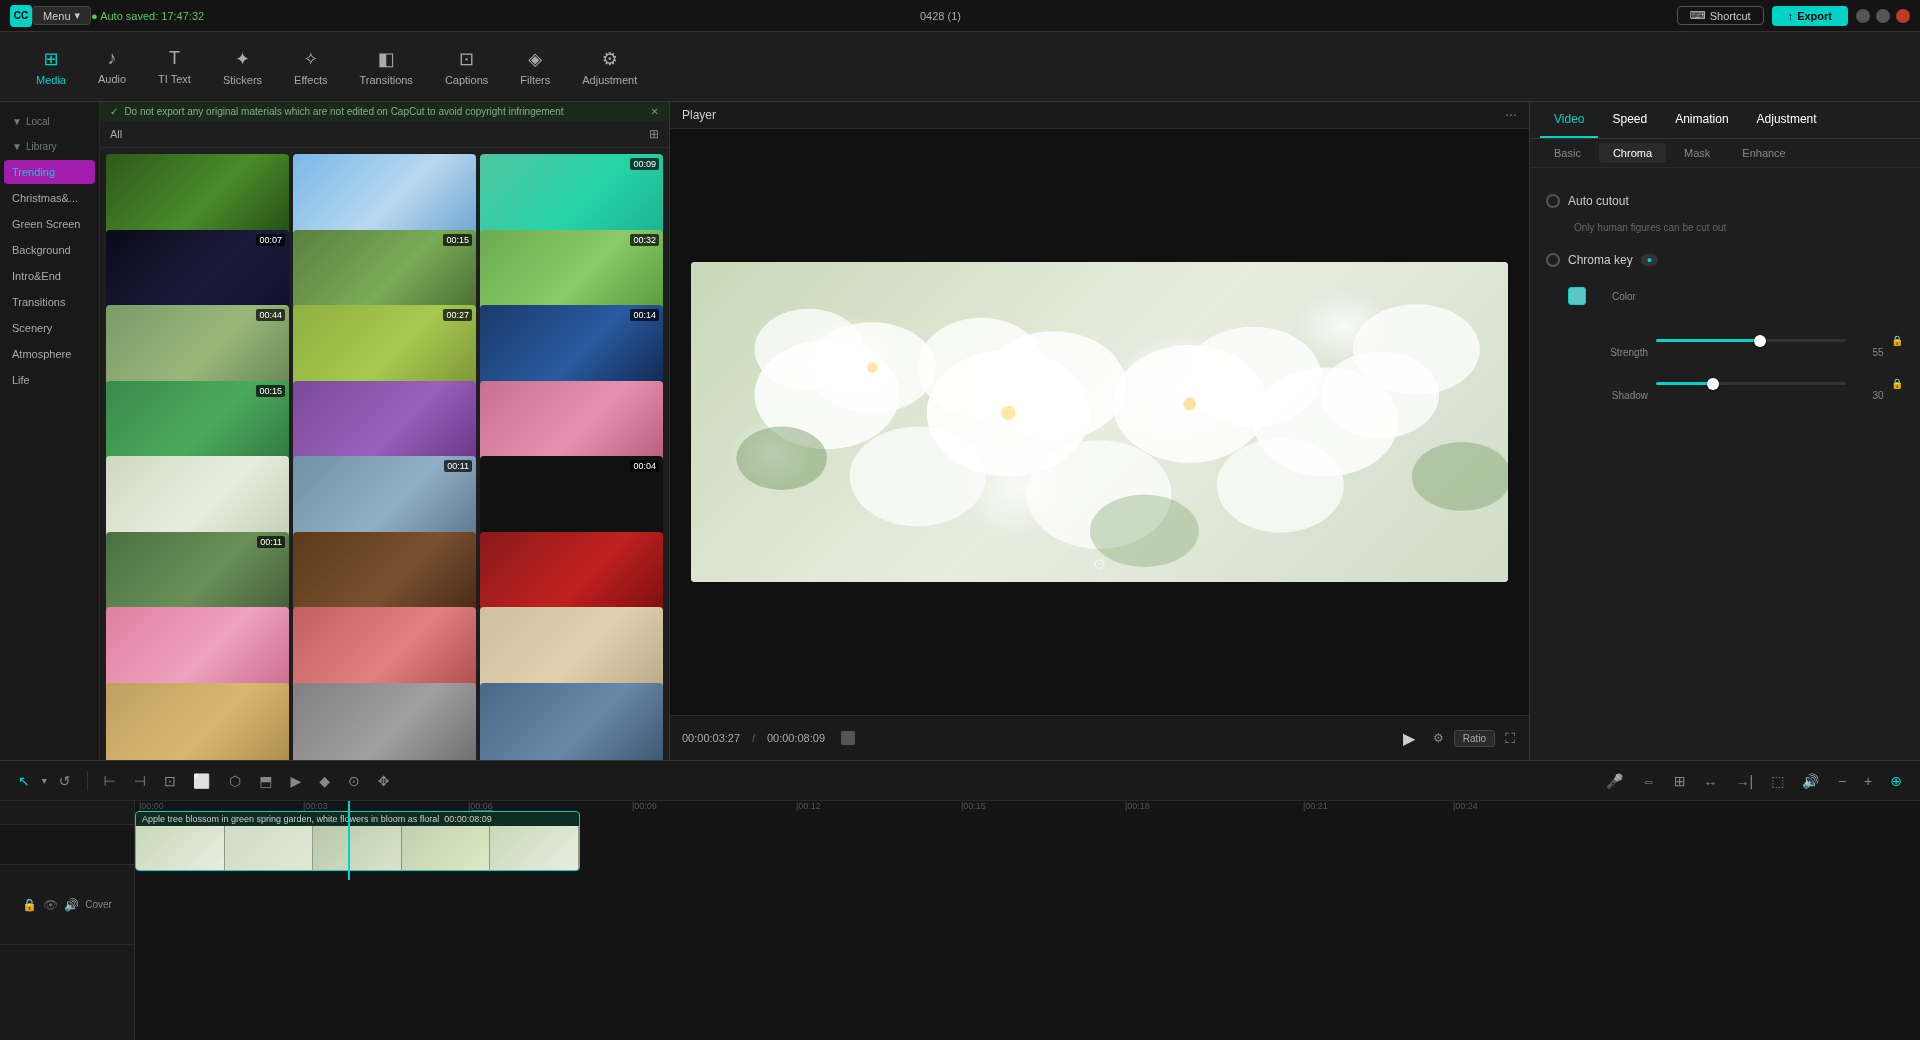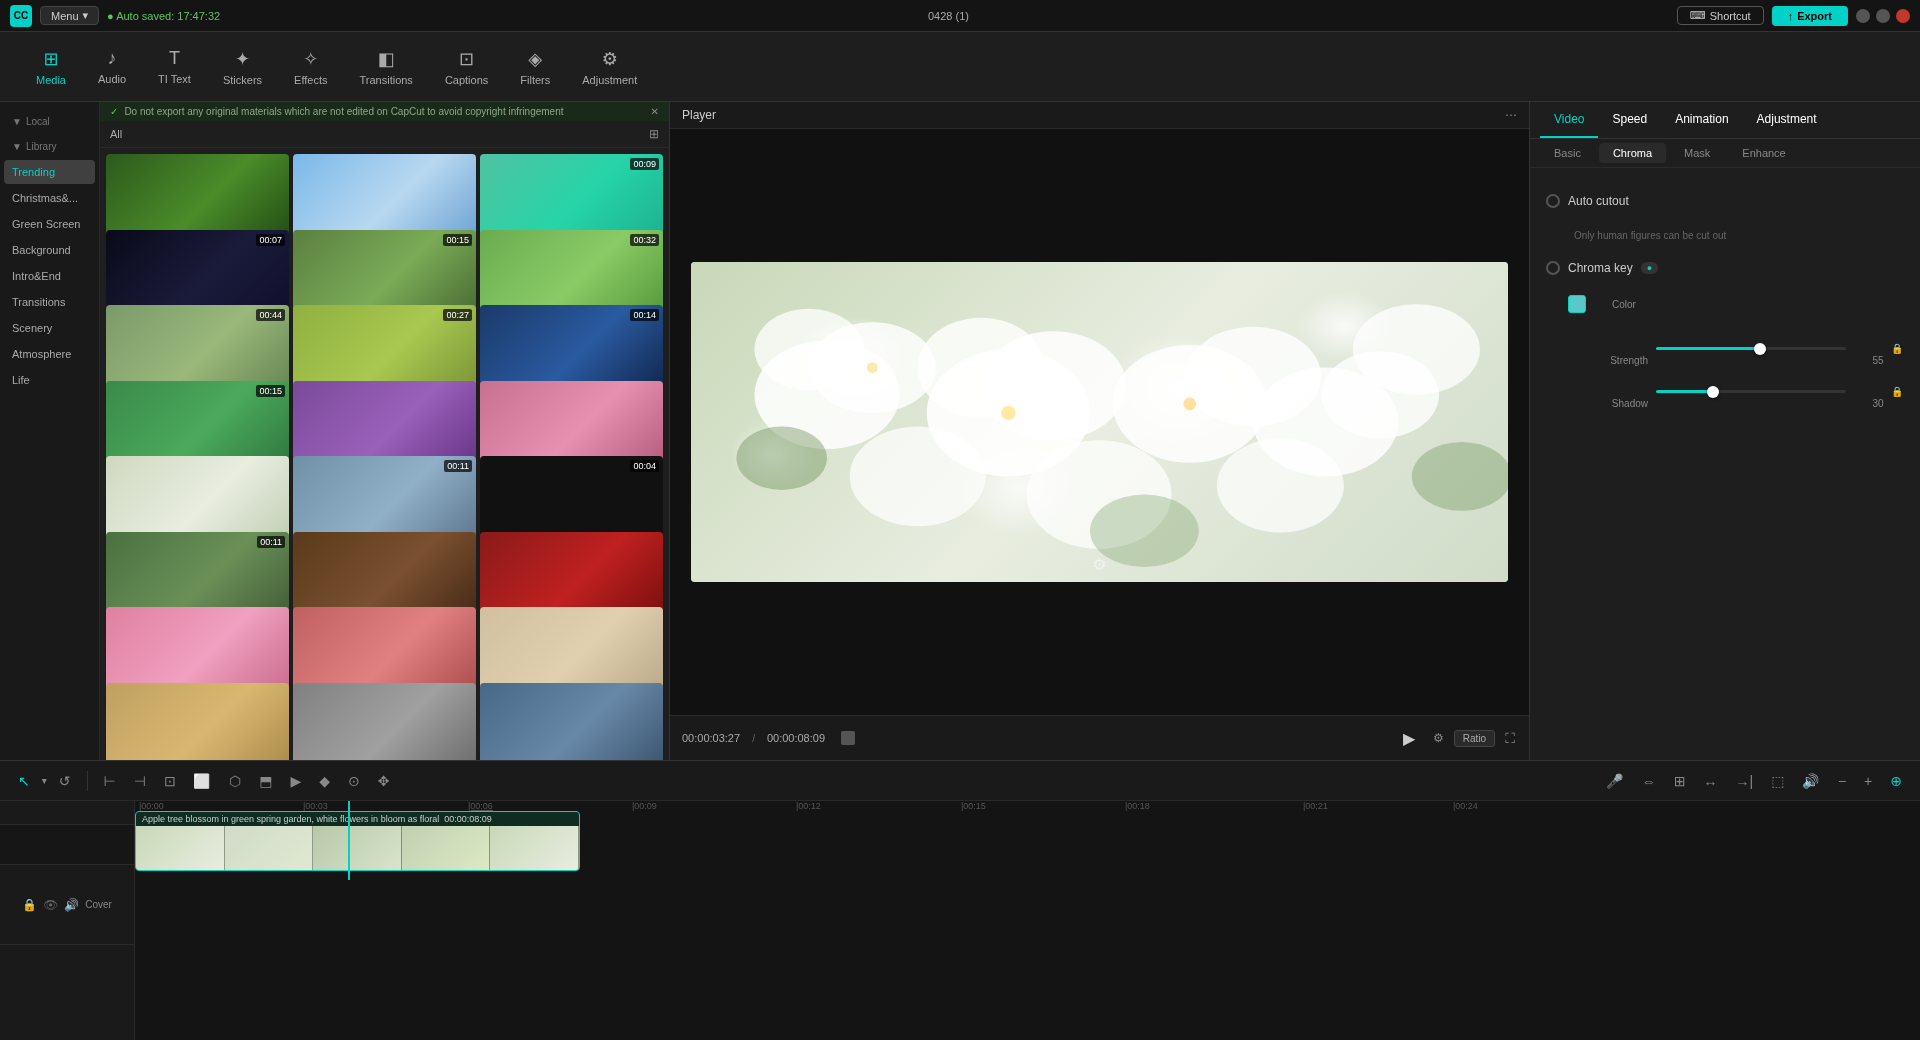--- a/index.html
+++ b/index.html
@@ -19,21 +19,21 @@
     .top-bar {
       height: 32px;
       background: #141414;
       display: flex;
       align-items: center;
       justify-content: space-between;
       padding: 0 10px;
       border-bottom: 1px solid #333;
       flex-shrink: 0;
     }
-    .top-bar-left { display: flex; align-items: center; gap: 8px; }
+    .top-bar-left { display: flex; align-items: center; }
     .logo { width: 22px; height: 22px; background: #00d2c8; border-radius: 4px; display: flex; align-items: center; justify-content: center; font-size: 10px; font-weight: bold; color: #000; }
     .menu-btn { background: #2a2a2a; border: 1px solid #444; color: #ccc; padding: 2px 10px; border-radius: 4px; cursor: pointer; font-size: 11px; display: flex; align-items: center; gap: 4px; }
     .auto-saved { color: #5bc85b; font-size: 11px; }
     .top-bar-center { display: flex; align-items: center; gap: 4px; font-size: 11px; color: #aaa; }
     .top-bar-right { display: flex; align-items: center; gap: 8px; }
     .shortcut-btn { background: transparent; border: 1px solid #555; color: #ccc; padding: 2px 12px; border-radius: 4px; font-size: 11px; display: flex; align-items: center; gap: 4px; cursor: pointer; }
     .export-btn { background: #00d2c8; border: none; color: #000; padding: 4px 16px; border-radius: 4px; font-size: 11px; font-weight: bold; cursor: pointer; display: flex; align-items: center; gap: 4px; }
     .window-controls { display: flex; gap: 6px; }
     .win-btn { width: 14px; height: 14px; border-radius: 50%; border: none; cursor: pointer; background: #555; }
 
@@ -88,21 +88,21 @@
       gap: 2px;
     }
     .sidebar-item {
       padding: 6px 8px;
       cursor: pointer;
       color: #aaa;
       font-size: 11px;
       border-radius: 4px;
       margin: 0 4px;
     }
-    .sidebar-item.active { color: #00d2c8; background: #404040; }
+    .sidebar-item.active { color: #00d2c8; background: #a21caf; }
     .sidebar-item.section-header { color: #777; font-size: 10px; display: flex; align-items: center; gap: 4px; }
 
     
     .media-panel {
       flex: 1;
       display: flex;
       flex-direction: column;
       overflow: hidden;
     }
     .media-header {
@@ -319,21 +319,21 @@
     .right-sub-tab.active { background: #2a2a2a; color: #fff; }
     .right-content { padding: 16px; flex: 1; overflow-y: auto; }
 
     .feature-row {
       display: flex;
       align-items: center;
       justify-content: space-between;
       padding: 10px 0;
     }
     .feature-label { display: flex; align-items: center; gap: 8px; font-size: 12px; color: #ccc; }
-    .feature-desc { font-size: 10px; color: #666; margin-top: 12px; padding-left: 28px; }
+    .feature-desc { font-size: 10px; color: #666; margin-top: 4px; padding-left: 28px; }
     .radio-circle {
       width: 14px; height: 14px; border-radius: 50%;
       border: 2px solid #555; background: transparent;
       cursor: pointer; flex-shrink: 0;
     }
 
     .chroma-section { padding: 10px 0; }
     .chroma-header { display: flex; align-items: center; gap: 8px; color: #ccc; font-size: 12px; }
     .chroma-tag { background: #333; color: #aaa; font-size: 9px; padding: 1px 6px; border-radius: 10px; }
     .color-swatch-row { display: flex; align-items: center; gap: 26px; padding: 10px 0 10px 22px; }

